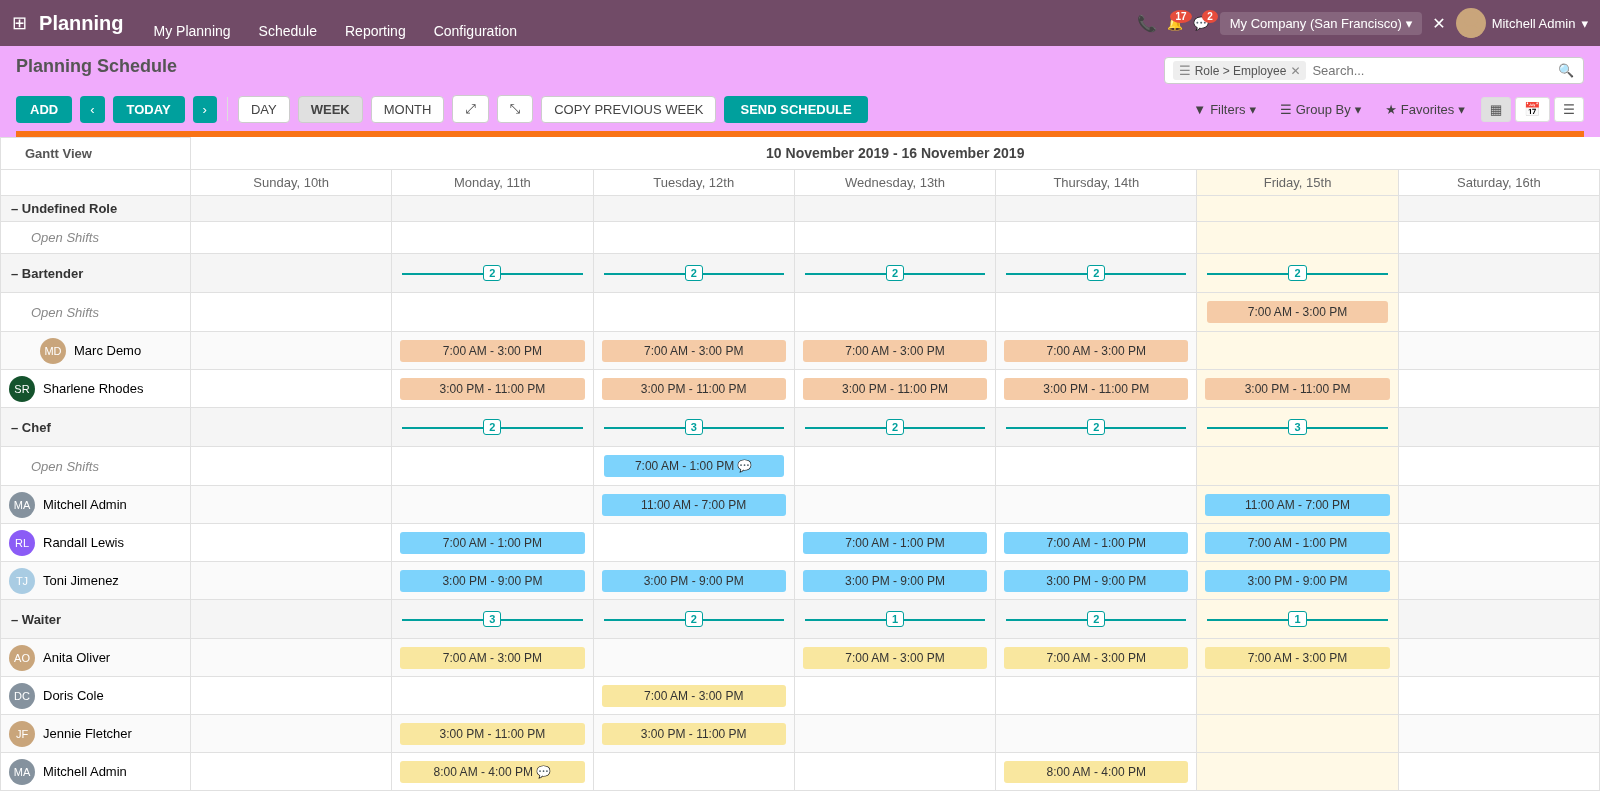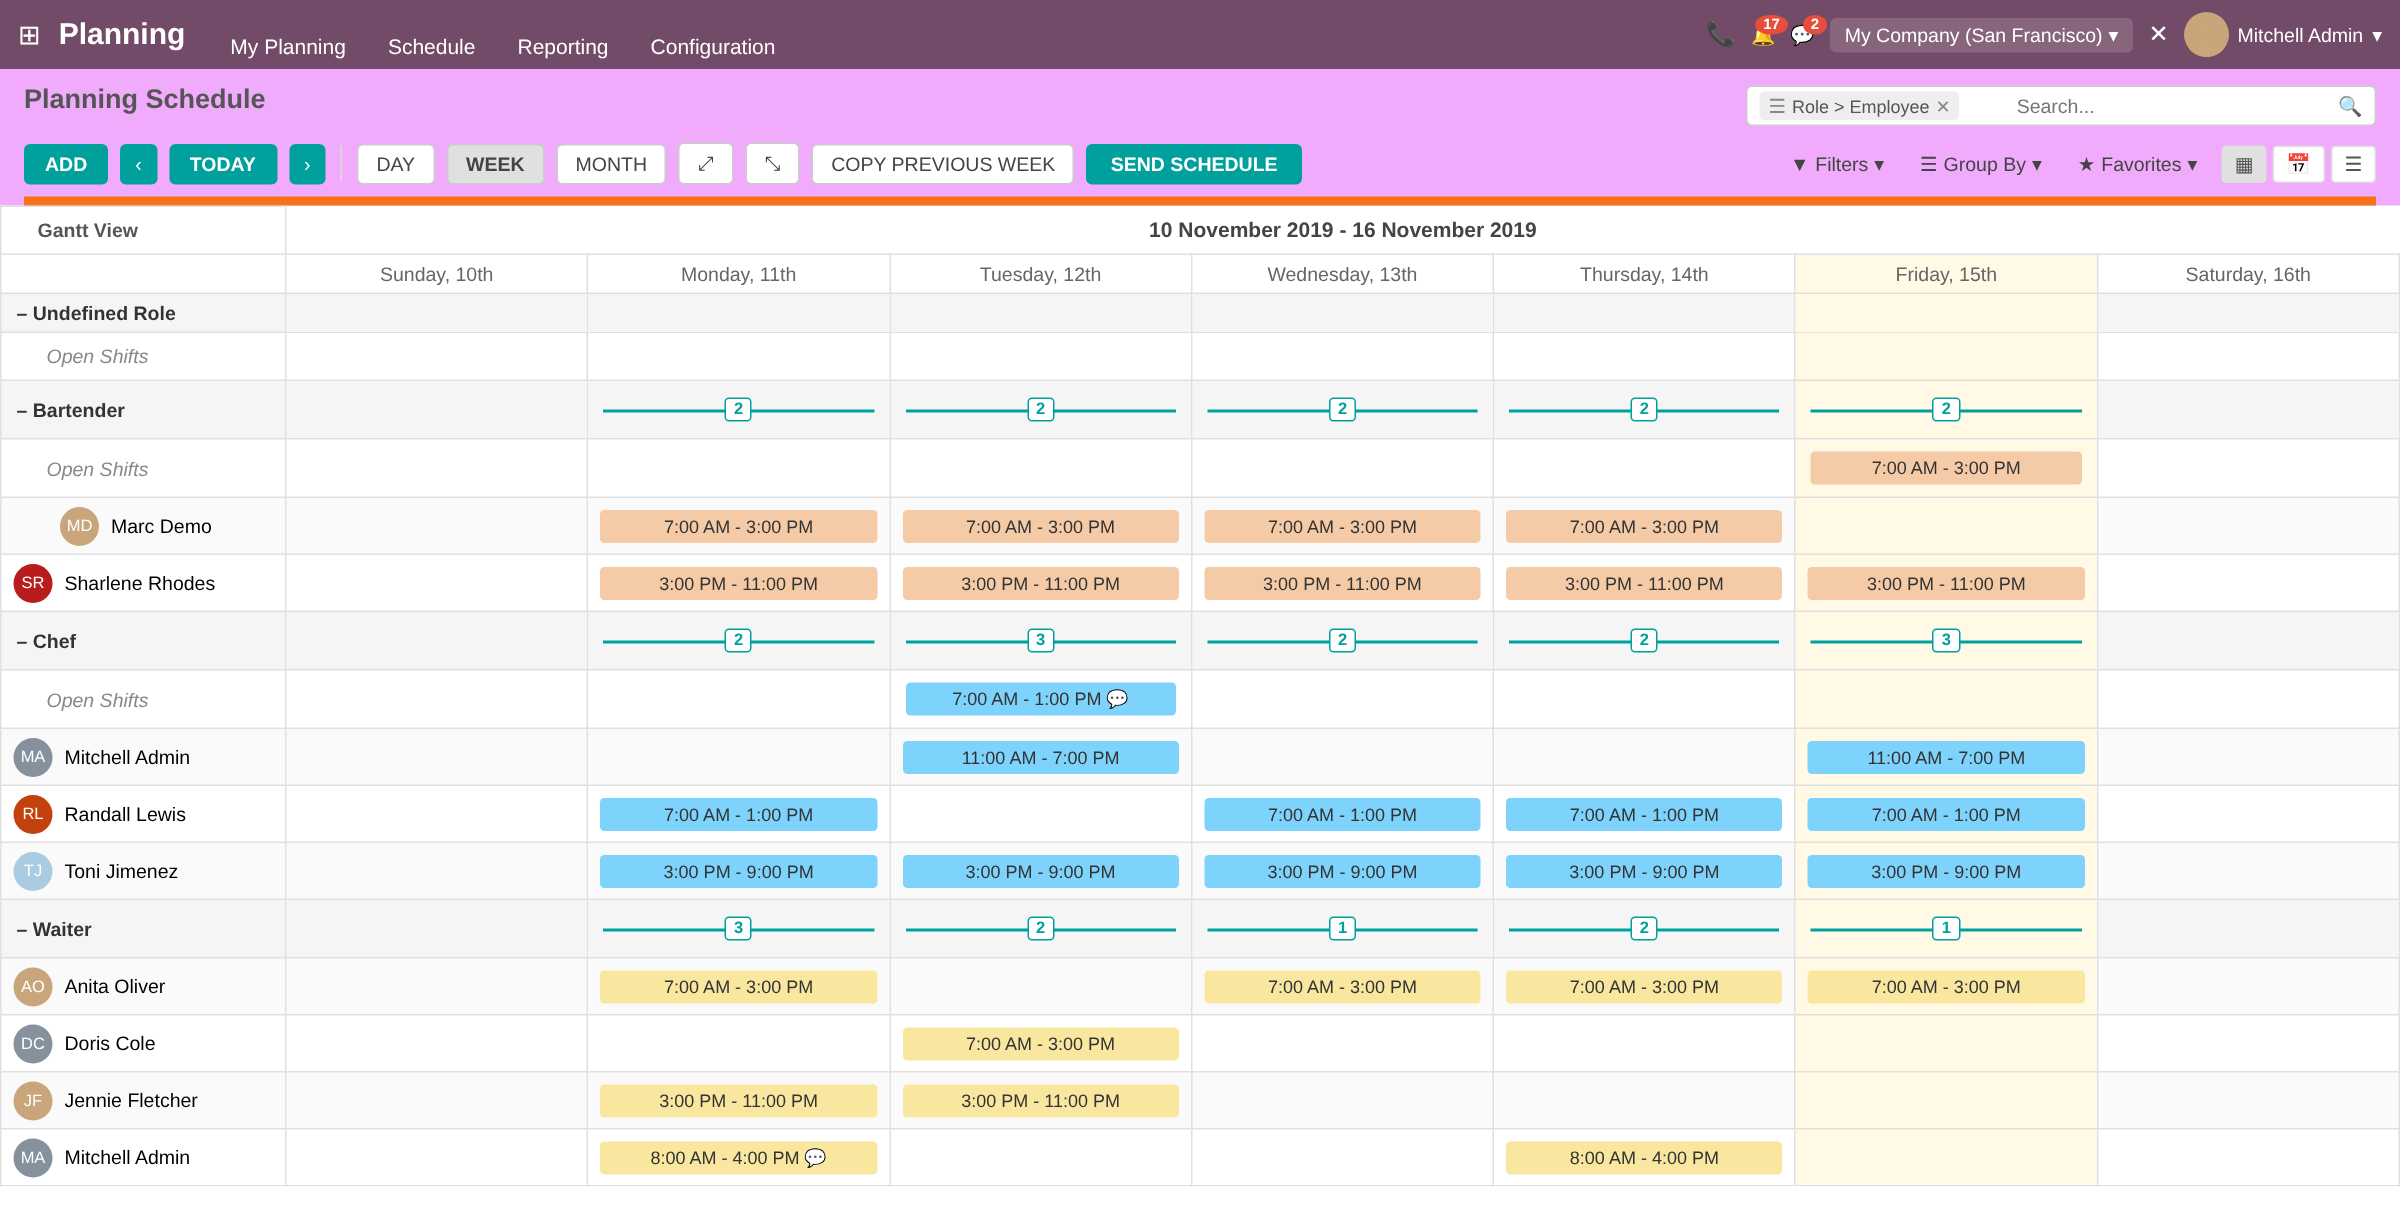--- a/index.html
+++ b/index.html
@@ -48,21 +48,21 @@
       border-radius: 3px;
       padding: 2px 6px;
       display: flex;
       align-items: center;
       gap: 4px;
       font-size: 12px;
       color: #555;
     }
     .filter-tag .tag-icon { color: #888; font-size: 13px; }
     .filter-tag .remove { cursor: pointer; color: #888; }
-    .search-input { border: none; outline: none; flex: 1; font-size: 13px; min-width: 80px; margin-left: 32px; }
+    .search-input { border: none; outline: none; flex: 1; font-size: 13px; min-width: 80px; }
     .search-icon-btn { color: #888; cursor: pointer; }
 
     
     .toolbar {
       display: flex;
       align-items: center;
       gap: 8px;
       padding: 6px 0 8px 0;
       border-bottom: 6px solid #f97316;
     }
@@ -450,21 +450,21 @@
           </td>
           <td>
             <div class="shift-orange">7:00 AM - 3:00 PM</div>
           </td>
           <td class="today-col-cell"></td>
           <td></td>
         </tr>
         <tr class="person-row">
           <td>
             <div class="person-cell">
-              <div class="person-avatar" style="background: #b91c1c;">SR</div>
+              <div class="person-avatar" style="background: #14532d;">SR</div>
               <span>Sharlene Rhodes</span>
             </div>
           </td>
           <td></td>
           <td>
             <div class="shift-orange">3:00 PM - 11:00 PM</div>
           </td>
           <td>
             <div class="shift-orange">3:00 PM - 11:00 PM</div>
           </td>
@@ -536,21 +536,21 @@
           <td></td>
           <td></td>
           <td class="today-col-cell">
             <div class="shift-blue">11:00 AM - 7:00 PM</div>
           </td>
           <td></td>
         </tr>
         <tr class="person-row">
           <td>
             <div class="person-cell">
-              <div class="person-avatar" style="background: #c2410c;">RL</div>
+              <div class="person-avatar" style="background: #8b5cf6;">RL</div>
               <span>Randall Lewis</span>
             </div>
           </td>
           <td></td>
           <td>
             <div class="shift-blue">7:00 AM - 1:00 PM</div>
           </td>
           <td></td>
           <td>
             <div class="shift-blue">7:00 AM - 1:00 PM</div>

